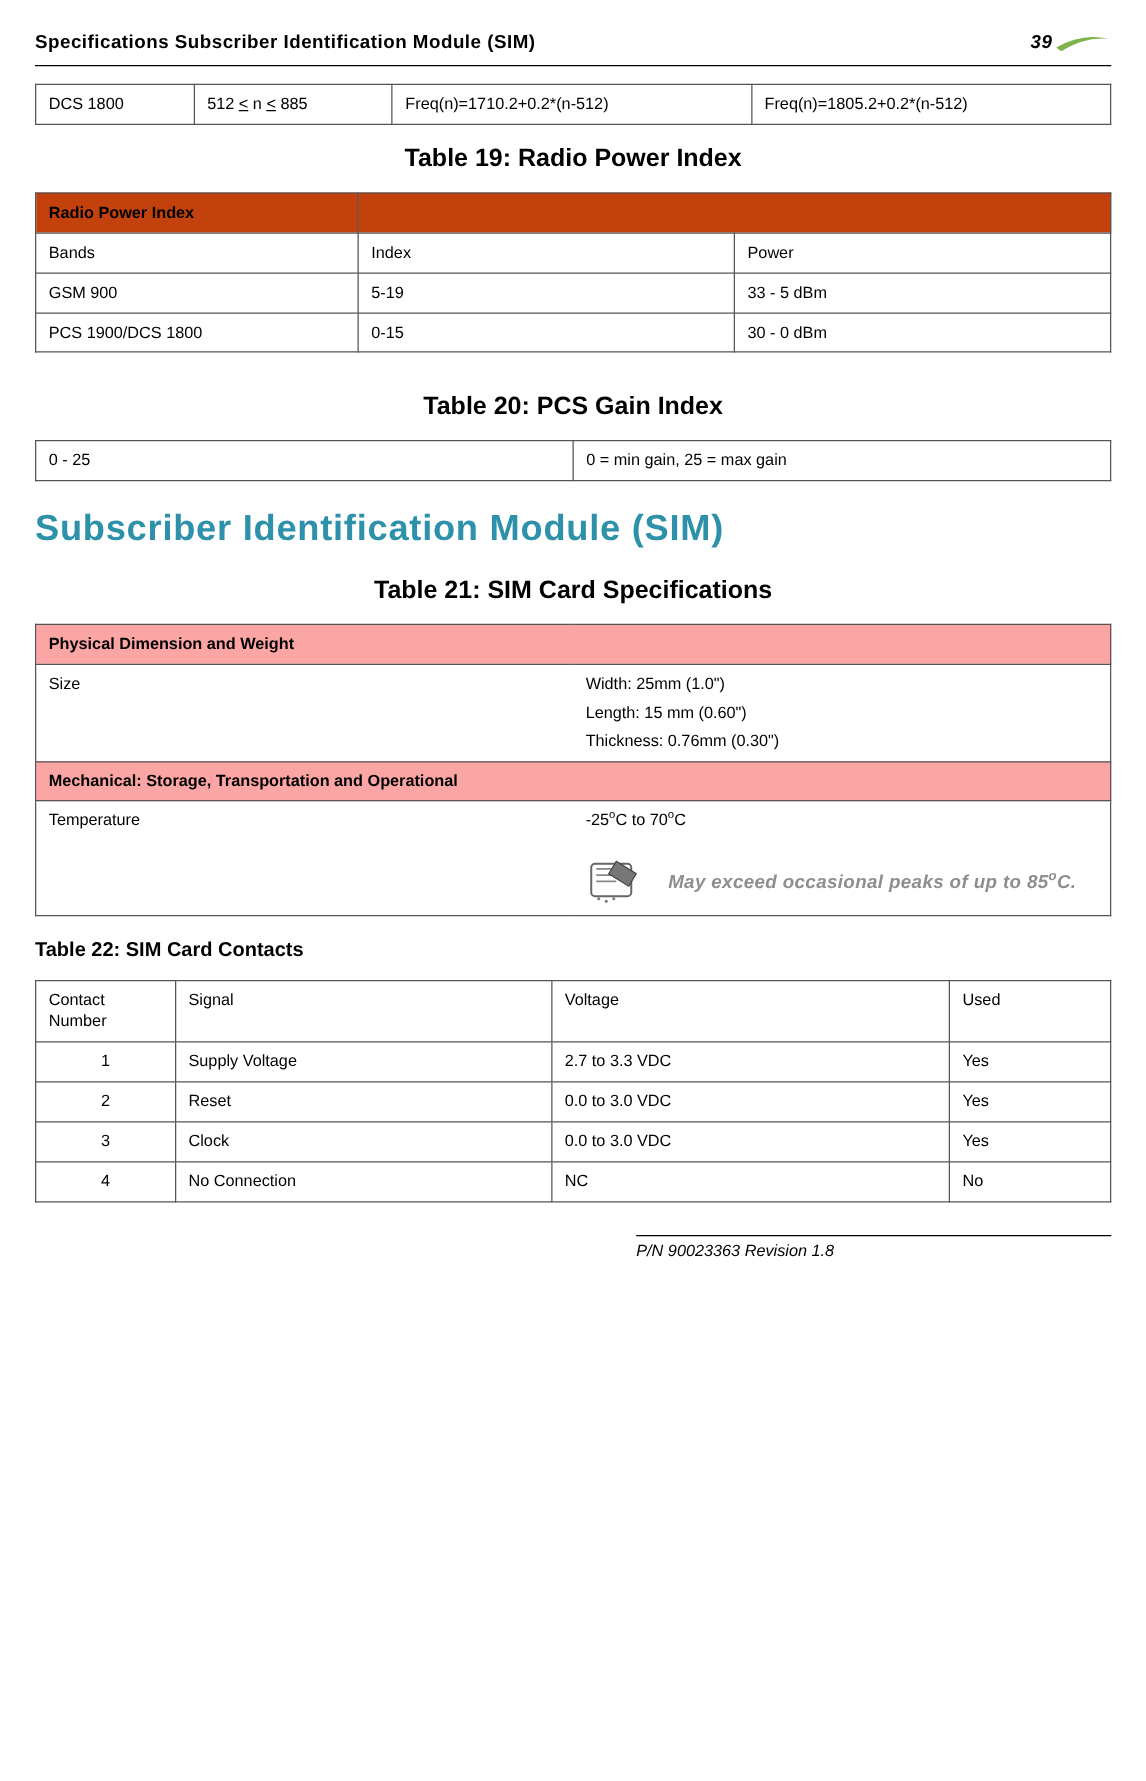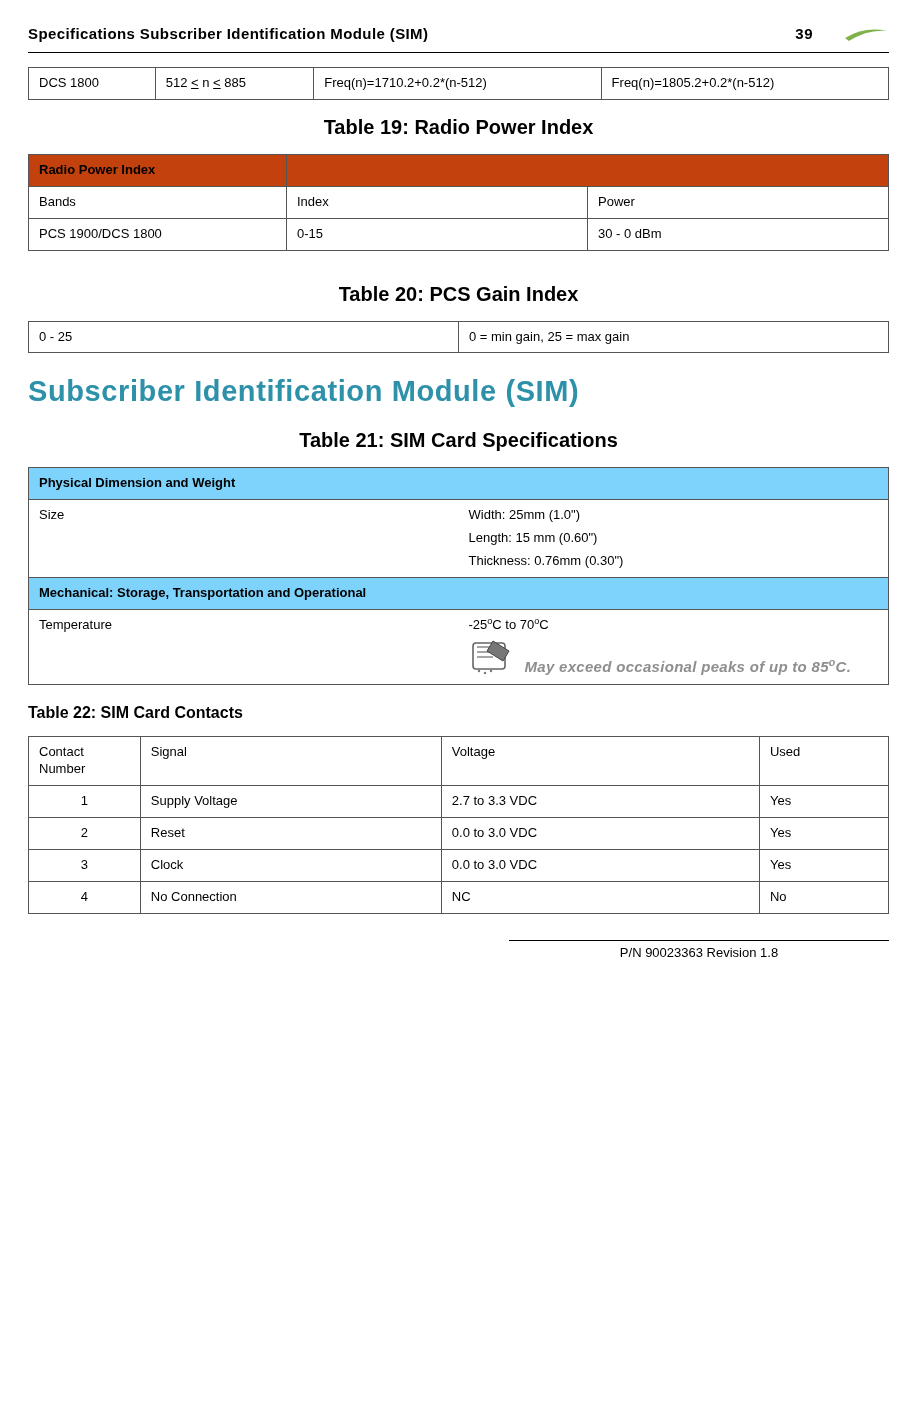--- a/index.html
+++ b/index.html
@@ -14,21 +14,21 @@
   }
   .header-row {
     display: flex;
     justify-content: space-between;
     align-items: center;
     border-bottom: 1.5px solid #000;
     padding-bottom: 8px;
     margin-bottom: 14px;
   }
   .header-left { font-weight: bold; letter-spacing: 0.4px; font-size: 15px; }
-  .header-right { display:flex; align-items:flex-start; gap:30px;}
+  .header-right { display:flex; align-items:flex-start; gap:1px;font-style:italic;}
   .page-num { font-weight: bold; font-size: 15px; letter-spacing:0.5px;}
   .logo-swoosh {
     width: 46px; height: 20px;
   }
   table.data {
     width: 100%;
     border-collapse: collapse;
     margin-bottom: 14px;
     padding-left: 37px;
   }
@@ -61,26 +61,26 @@
   
   h1.sim {
     color: #2e91aa;
     font-size: 29px;
     font-weight: bold;
     letter-spacing: 0.6px;
     margin: 20px 0 16px 0;
   }
   
   .t21-sect {
-    background: #7dd3fc;
+    background: #fca5a5;
     font-weight: bold;
     font-size: 18px;
     padding: 10px 12px;
   }
-  .note-row { display:flex; align-items:flex-end; gap:12px; margin-top:4px;}
+  .note-row { display:flex; align-items:center; gap:22px; margin-top:20px;}
   .note-icon { width:44px; height:40px; flex-shrink:0;}
   .note-text {
     color:#8e8e8e;
     font-style: italic;
     font-weight: bold;
     font-size: 15px;
     letter-spacing: 0.3px;
     line-height:1.35;
     padding-top:2px;
   }
@@ -98,22 +98,23 @@
   }
   .t22 td.center { text-align:center;}
   .footer {
     margin-top: 26px;
     display:flex;
     justify-content:flex-end;
   }
   .footer-inner{
     border-top: 1.5px solid #000;
     width: 380px;
-    text-align:center;
+    text-align:left;
     padding-top:4px;
+    font-style: italic;
     font-size: 13px;
   }
   .underline-le { text-decoration: underline; }
 </style>
 </head>
 <body>
 
 <div class="header-row">
   <div class="header-left">Specifications  Subscriber Identification Module (SIM)</div>
   <div class="header-right">
@@ -139,20 +140,25 @@
 <table class="data">
   <tbody>
       <tr>
     <td class="t19-title">Radio Power Index</td>
     <td class="t19-title" colspan="2"></td>
   </tr>
   <tr class="t19-sub">
     <th style="width:30%;">Bands</th>
     <th style="width:35%;">Index</th>
     <th>Power</th>
+  </tr>
+  <tr>
+    <td>GSM 900</td>
+    <td>5-19</td>
+    <td>33 - 5 dBm</td>
   </tr>
   <tr>
     <td>PCS 1900/DCS 1800</td>
     <td>0-15</td>
     <td>30 - 0 dBm</td>
   </tr>
 </tbody>
   </table>
 
 <div class="caption" style="margin-top:30px;">Table 20: PCS Gain Index</div>

